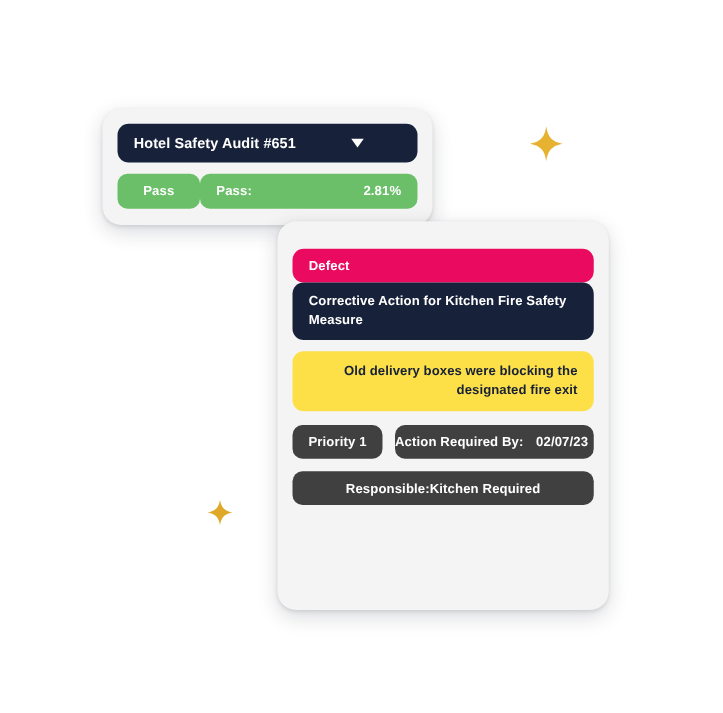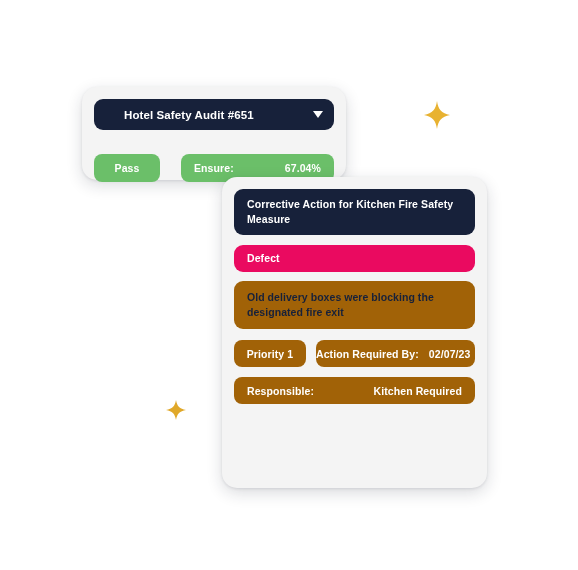--- a/index.html
+++ b/index.html
@@ -40,43 +40,42 @@
     box-sizing: border-box;
     z-index: 1;
   }
 
   .dropdown {
     height: 31px;
     border-radius: 9px;
     background: #17213a;
     display: flex;
     align-items: center;
-    justify-content: space-between;
-    padding: 0 11px 0 30px;
+    padding: 0 11px 0 13px;
     box-sizing: border-box;
     gap: 44px;
   }
   .dropdown-label {
     color: #ffffff;
     font-size: 11.5px;
     font-weight: bold;
     letter-spacing: 0.1px;
   }
   .caret {
     width: 0;
     height: 0;
     border-left: 5.5px solid transparent;
     border-right: 5.5px solid transparent;
     border-top: 7px solid #ffffff;
   }
 
   .pill-row {
     display: flex;
-    gap: 21px;
-    margin-top: 24px;
+    gap: 0;
+    margin-top: 9px;
   }
   .pill {
     height: 28px;
     border-radius: 8px;
     display: flex;
     align-items: center;
     box-sizing: border-box;
     color: #ffffff;
     font-size: 10.5px;
     font-weight: bold;
@@ -127,58 +126,59 @@
     color: #ffffff;
     height: 27px;
     padding: 0 13px;
     font-size: 10.5px;
     font-weight: bold;
     letter-spacing: 0.1px;
     margin-top: 10px;
   }
 
   .block-text {
-    background: #a16207;
+    background: #fde047;
     color: #17213a;
     padding: 9px 13px;
     font-size: 10.5px;
     font-weight: bold;
     line-height: 1.45;
     letter-spacing: 0.05px;
     margin-top: 9px;
+    text-align: right;
   }
 
   .meta-row {
     display: flex;
     gap: 10px;
     margin-top: 11px;
   }
   .meta {
-    background: #a16207;
+    background: #404040;
     color: #ffffff;
     height: 27px;
     border-radius: 8px;
     display: flex;
     align-items: center;
     box-sizing: border-box;
     font-size: 10.5px;
     font-weight: bold;
     letter-spacing: 0.1px;
   }
   #priority-chip {
     width: 72px;
     justify-content: center;
   }
   #due-chip {
     flex: 1;
     gap: 10px;
   }
   #responsible-chip {
     width: 100%;
-    justify-content: space-between;
+    justify-content: center;
     padding: 0 13px;
     margin-top: 10px;
   }
 
   
   .sparkle {
     position: absolute;
     z-index: 3;
   }
   #sparkle-top-right { left: 424px; top: 101px; }
@@ -194,32 +194,32 @@
     <div class="dropdown">
       <span class="dropdown-label">Hotel Safety Audit #651</span>
       <span class="caret"></span>
     </div>
 
     <div class="pill-row">
       <div class="pill pill-green" id="pass-pill">
         <span>Pass</span>
       </div>
       <div class="pill pill-green" id="score-pill">
-        <span>Ensure:</span>
-        <span>67.04%</span>
+        <span>Pass:</span>
+        <span>2.81%</span>
       </div>
     </div>
 
   </div>
 
   <div class="card" id="action-card">
 
+    <div class="block block-tag">Defect</div>
+
     <div class="block block-title">Corrective Action for Kitchen Fire Safety Measure</div>
-
-    <div class="block block-tag">Defect</div>
 
     <div class="block block-text">Old delivery boxes were blocking the designated fire exit</div>
 
 
 
     <div class="meta-row">
       <div class="meta" id="priority-chip">
         <span>Priority 1</span>
       </div>
       <div class="meta" id="due-chip">

